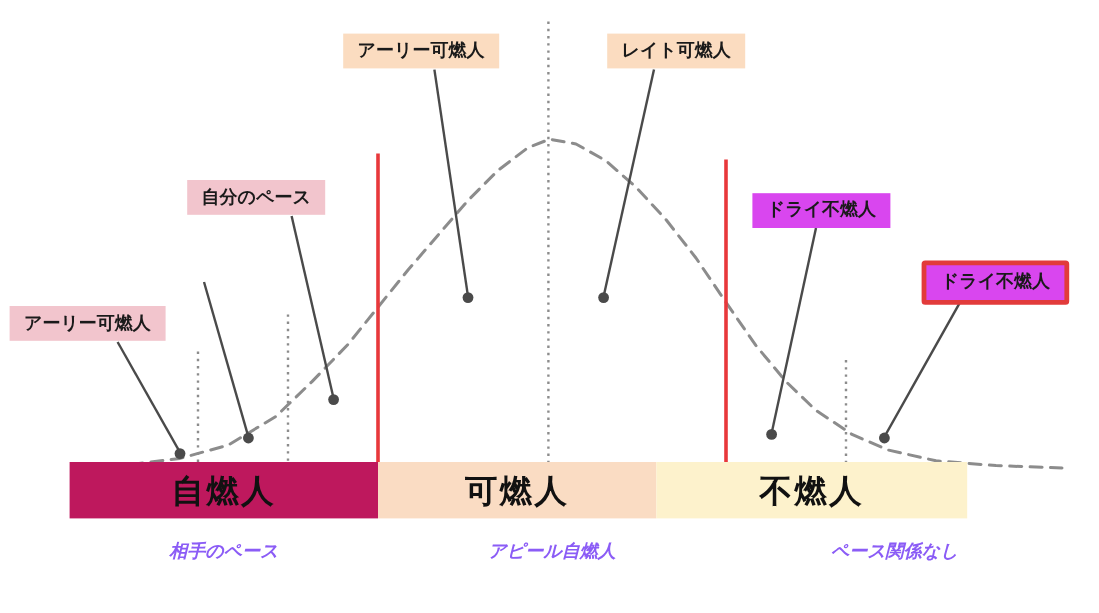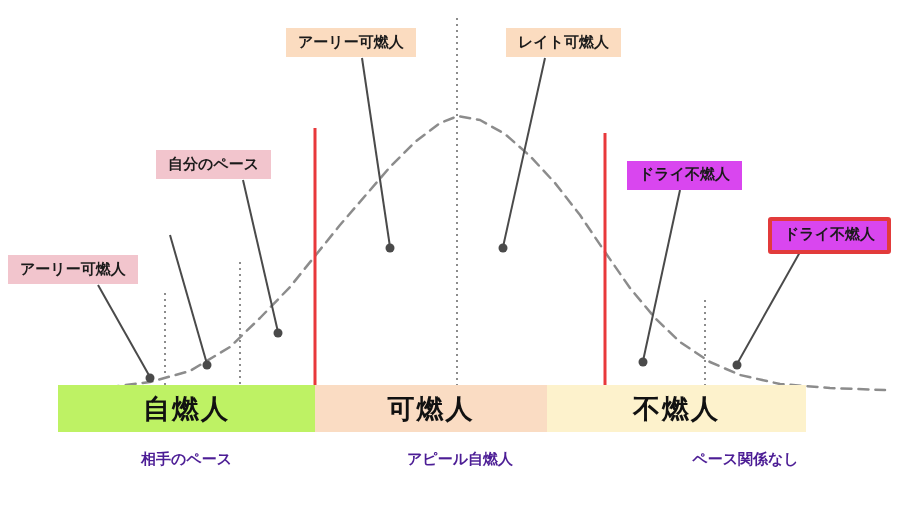--- a/index.html
+++ b/index.html
@@ -29,32 +29,33 @@
     position:absolute;
     left:58px;top:385px;
     display:flex;
   }
   .band{
     height:47px;
     display:flex;align-items:center;justify-content:center;
     font-size:27px;font-weight:bold;color:#111;
     letter-spacing:2px;
   }
-  .band.b1{width:257px;background:#bef264;}
+  .band.b1{width:257px;background:#be185d;}
   .band.b2{width:232px;background:#fadcc3;}
   .band.b3{width:259px;background:#fdf2cc;}
   .captions{
     position:absolute;
     left:58px;top:446px;
     display:flex;
   }
   .caption{
     display:flex;align-items:center;justify-content:center;
-    font-size:15px;font-weight:bold;color:#4c1d95;
+    font-size:15px;font-weight:bold;color:#8b5cf6;
     padding-top:4px;
+    font-style:italic;
   }
   .caption.c1{width:257px;}
   .caption.c2{width:290px;}
   .caption.c3{width:281px;}
 </style>
 </head>
 <body>
 
 <div class="stage">
 

